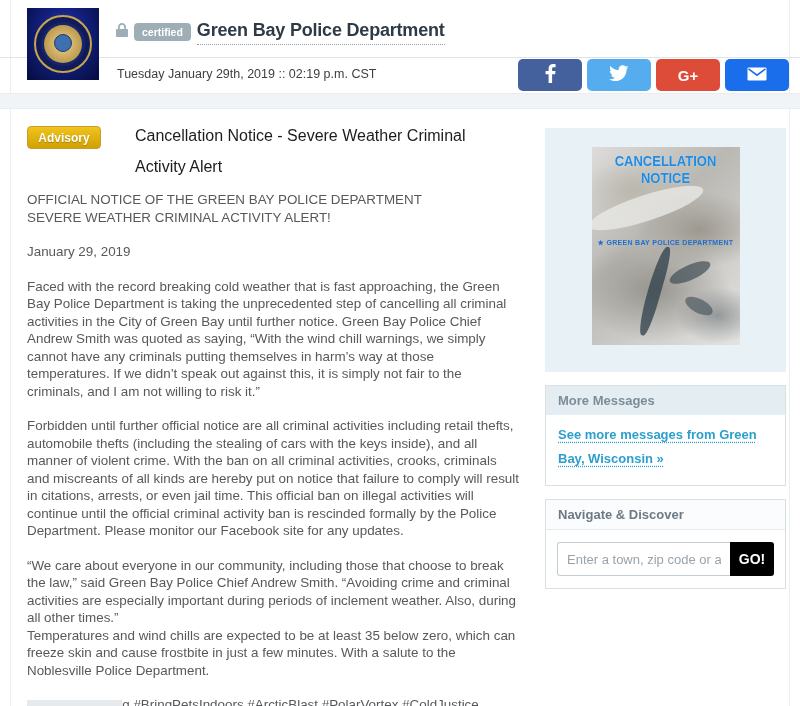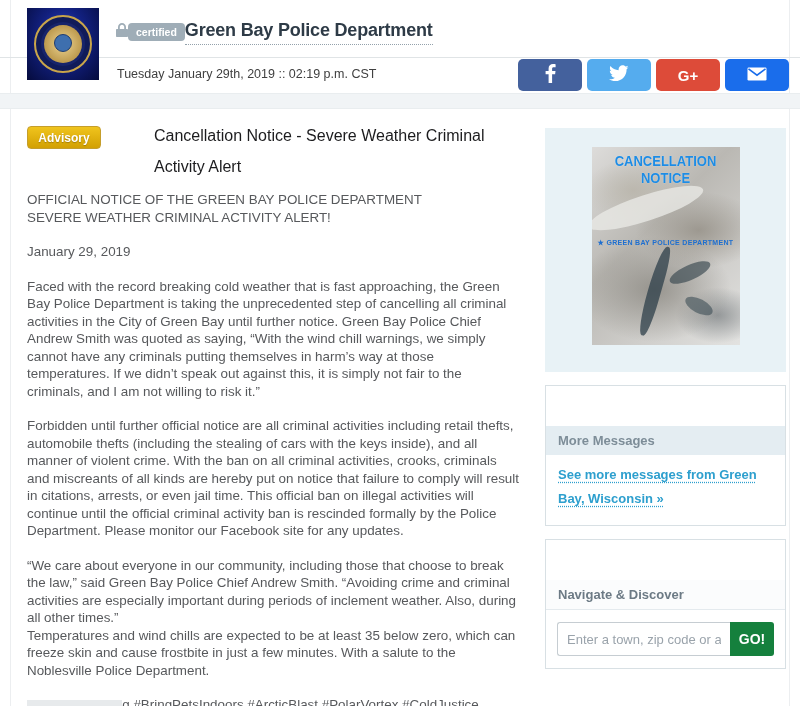--- a/index.html
+++ b/index.html
@@ -17,36 +17,36 @@
 
   .logo { position:absolute; left:27px; top:8px; width:72px; height:72px; z-index:3;
     background: radial-gradient(ellipse at 50% 38%, #2a3fbe 0%, #12207f 45%, #050b3c 100%); }
   .badge-outer { position:absolute; left:7px; top:7px; right:7px; bottom:7px; border-radius:50%;
     background:#17246b; border:2px solid #c9a54a; box-shadow: inset 0 0 0 5px #101b59; }
   .badge-mid { position:absolute; left:17px; top:17px; right:17px; bottom:17px; border-radius:50%;
     background: radial-gradient(#ecd494, #a9812f); }
   .badge-center { position:absolute; left:27px; top:26px; right:27px; bottom:28px; border-radius:50%;
     background:#3e6fae; border:1px solid #1f3c70; }
 
-  .cert-row { position:absolute; left:116px; top:20px; display:flex; align-items:flex-end; gap:0; z-index:2; }
+  .cert-row { position:absolute; left:116px; top:20px; display:flex; align-items:flex-end; gap:6px; z-index:2; }
   .lock-wrap { padding-bottom:4px; }
   .cert-pill { background:#9fadb7; color:#fff; font-size:10.5px; font-weight:bold;
     padding:3px 8px; border-radius:4px; margin-bottom:4px; }
   .dept-title { font-size:18px; font-weight:bold; color:#2e3b47; letter-spacing:-0.2px;
     padding-bottom:3px; border-bottom:1px dotted #93a1ab; text-decoration:none; cursor:pointer; }
   .date-line { position:absolute; left:117px; top:67px; font-size:12.5px; color:#404040; }
 
   .social-row { position:absolute; top:59px; right:11px; display:flex; gap:5px; }
   .social-btn { width:64px; height:32px; border-radius:5px; border:none; cursor:pointer;
     display:flex; align-items:center; justify-content:center; color:#fff; }
   .gplus-label { font-size:15px; font-weight:bold; color:#fff; }
 
   
   .main-col { position:absolute; left:27px; top:120px; width:493px; }
-  .advisory-row { display:flex; align-items:flex-start;gap:19px; }
+  .advisory-row { display:flex; align-items:flex-start; }
   .advisory-badge { flex:0 0 74px; height:23px; margin-top:6px;
     background:linear-gradient(#f0c41d,#d2a002); border:1px solid #c59e2c; border-radius:4px;
     color:#fff; font-weight:bold; font-size:12px; text-align:center; line-height:22px;
     text-shadow:0 1px 1px rgba(120,90,0,.55); }
   .alert-title { margin-left:4px; padding-left:34px; width:418px; font-size:16px; font-weight:normal;
     color:#1c1c1e; line-height:31px; }
   .article-body { margin-top:9px; font-size:13.4px; color:#57595c; line-height:17.5px; width:493px; }
   .article-body p { margin:0 0 17px 0; }
 
   .map-stub { position:absolute; left:27px; top:700px; width:95px; height:6px; background:#e7eaec; }
@@ -70,21 +70,21 @@
     border-radius:50%; transform:rotate(28deg); opacity:.6; }
   .cloud-streak { position:absolute; width:120px; height:26px; left:-6px; top:48px; background:#e9e8e5;
     border-radius:50%; transform:rotate(-18deg); opacity:.8; }
   .img-title { position:absolute; top:7px; left:0; right:0; text-align:center;
     font-size:13px; font-weight:bold; color:#1e8ce4; transform:scaleY(1.15);
     text-shadow:0 0 1px rgba(255,255,255,.6); }
   .img-caption { position:absolute; top:92px; left:0; right:0; text-align:center;
     font-size:7px; font-weight:bold; color:#1e6fd0; letter-spacing:.3px; }
 
   .side-box { margin-top:13px; border:1px solid #d8e0e4; background:#fff; }
-  .side-box-header { padding:7px 12px; font-size:13px; font-weight:bold; color:#7d8d98;margin-top:40px; }
+  .side-box-header { padding:7px 12px; font-size:13px; font-weight:bold; color:#7d8d98; }
   .more-header { background:#e4edf2; }
   .nav-header { background:#fbfcfd; border-bottom:1px solid #e4eaee; color:#6c7a85; }
   .more-body { padding:8px 12px 14px; }
   .more-link { font-size:13px; font-weight:bold; color:#2d9fce; line-height:24px; cursor:pointer;
     text-decoration:underline dotted; text-underline-offset:3px; }
   .nav-body { padding:12px 11px; display:flex; align-items:stretch; }
   .nav-input { flex:1; min-width:0; height:34px; border:1px solid #c6cdd2; border-right:none;
     border-radius:3px 0 0 3px; padding:0 9px; font-size:13px; color:#444; outline:none; }
   .nav-input::placeholder { color:#9aa3ab; }
   .go-btn { width:44px; height:34px; border:none; color:#fff; font-weight:bold; font-size:14px;
@@ -177,16 +177,16 @@
     <div class="side-box-header more-header">More Messages</div>
     <div class="more-body">
       <a class="more-link">See more messages from Green Bay, Wisconsin »</a>
     </div>
   </div>
 
   <div class="side-box">
     <div class="side-box-header nav-header">Navigate &amp; Discover</div>
     <div class="nav-body">
       <input class="nav-input" type="text" placeholder="Enter a town, zip code or address" style="">
-      <button class="go-btn" style="background: #15803d;">GO!</button>
+      <button class="go-btn" style="background: #000000;">GO!</button>
     </div>
   </div>
 </div>
 
 </body></html>

